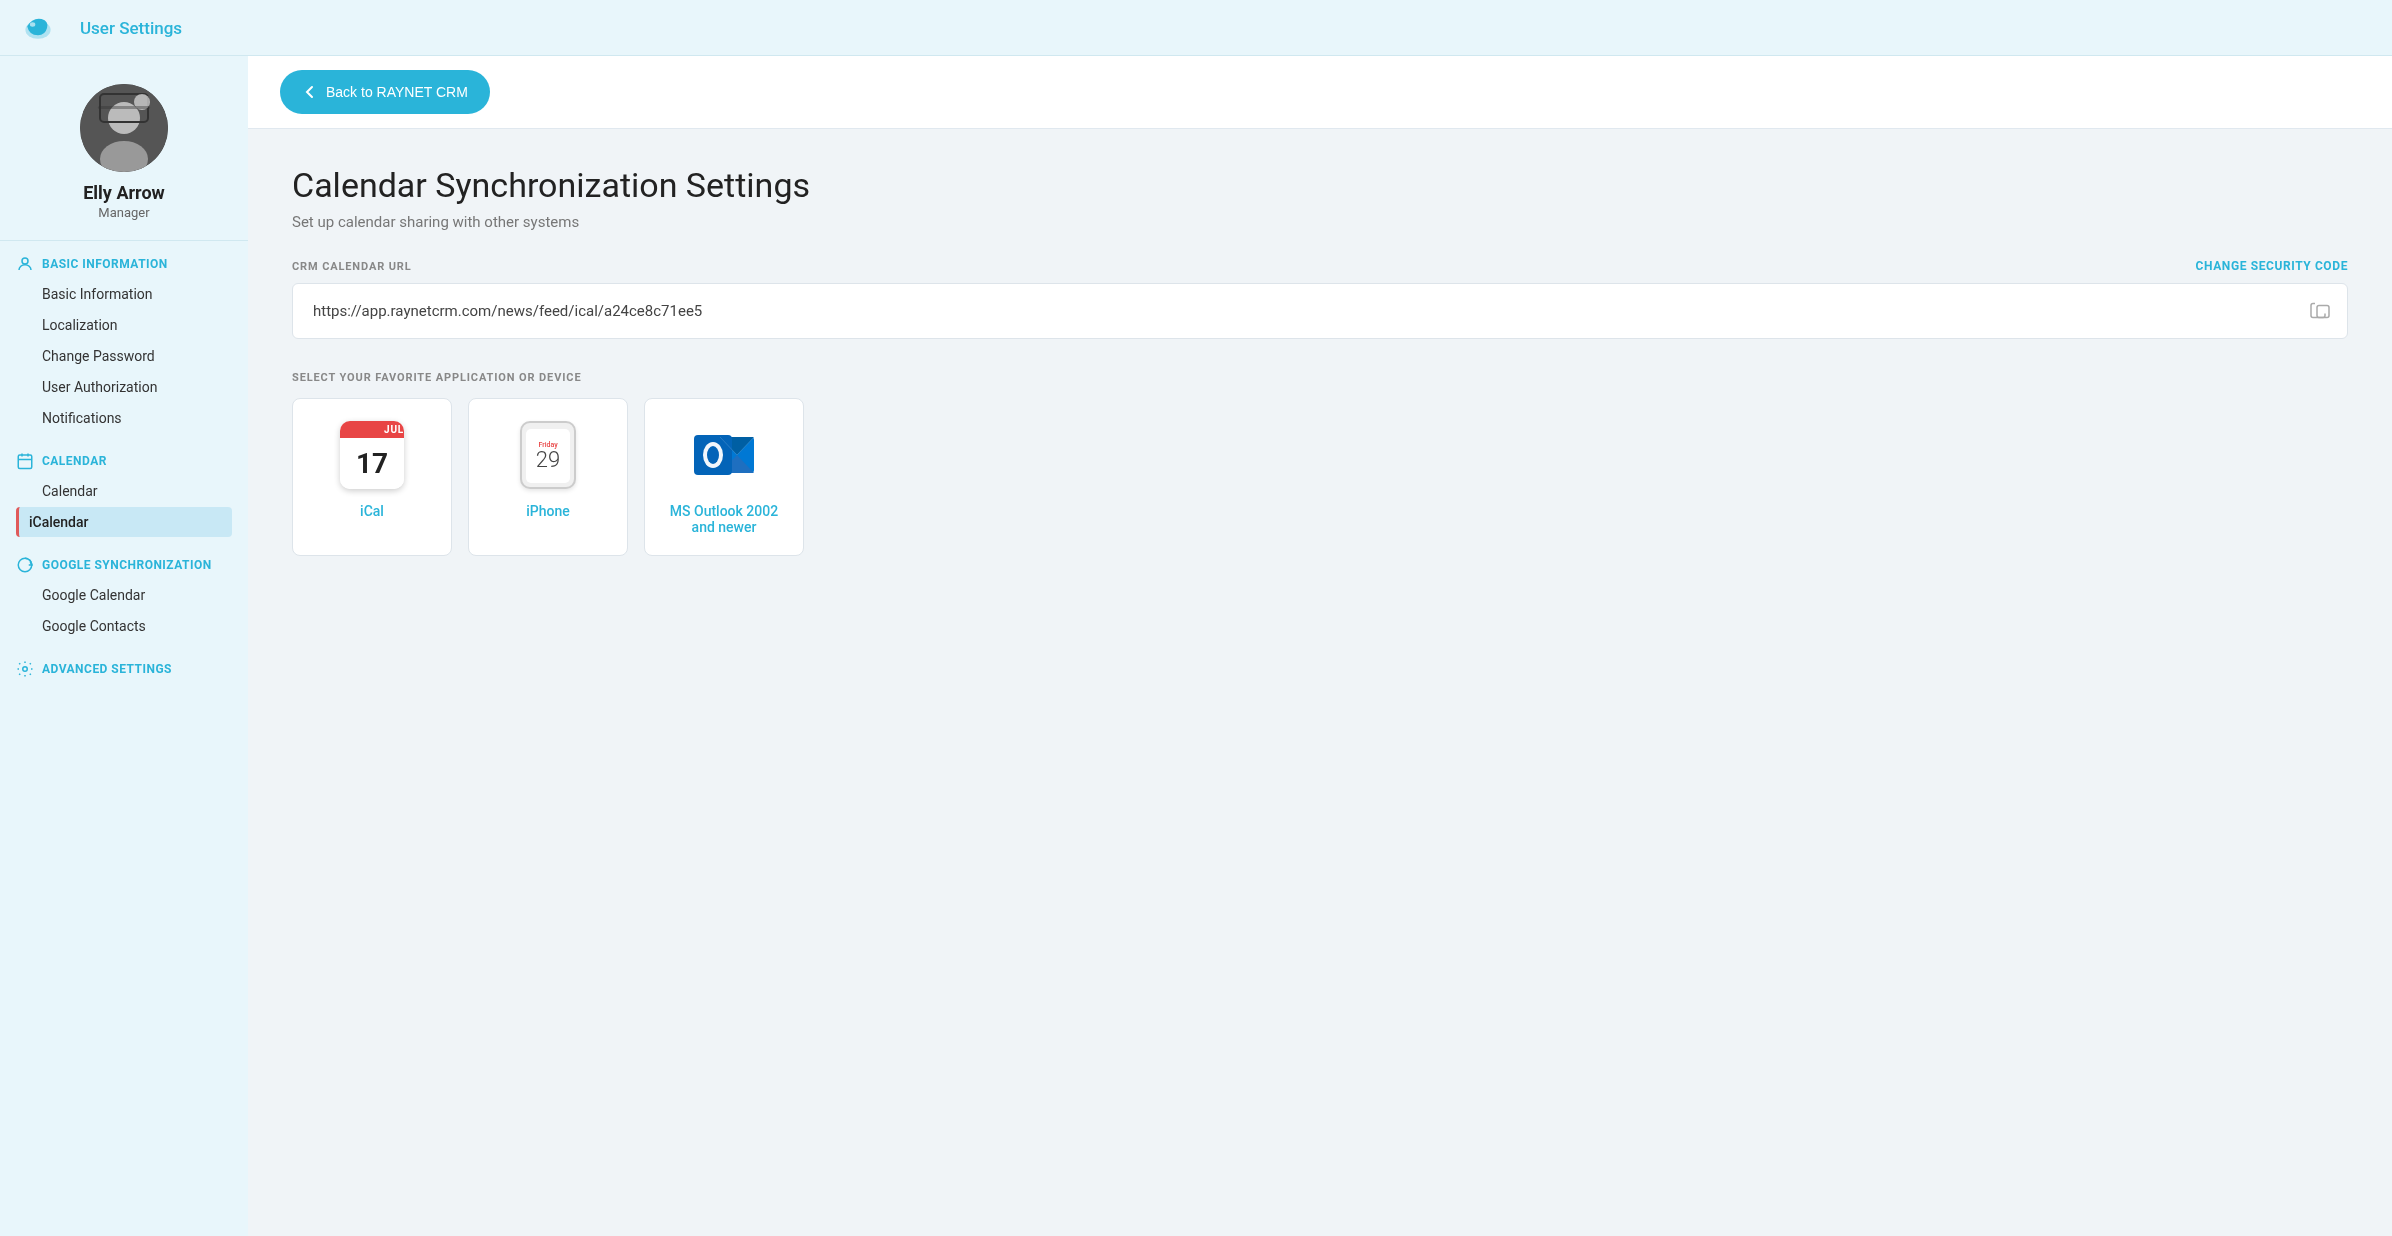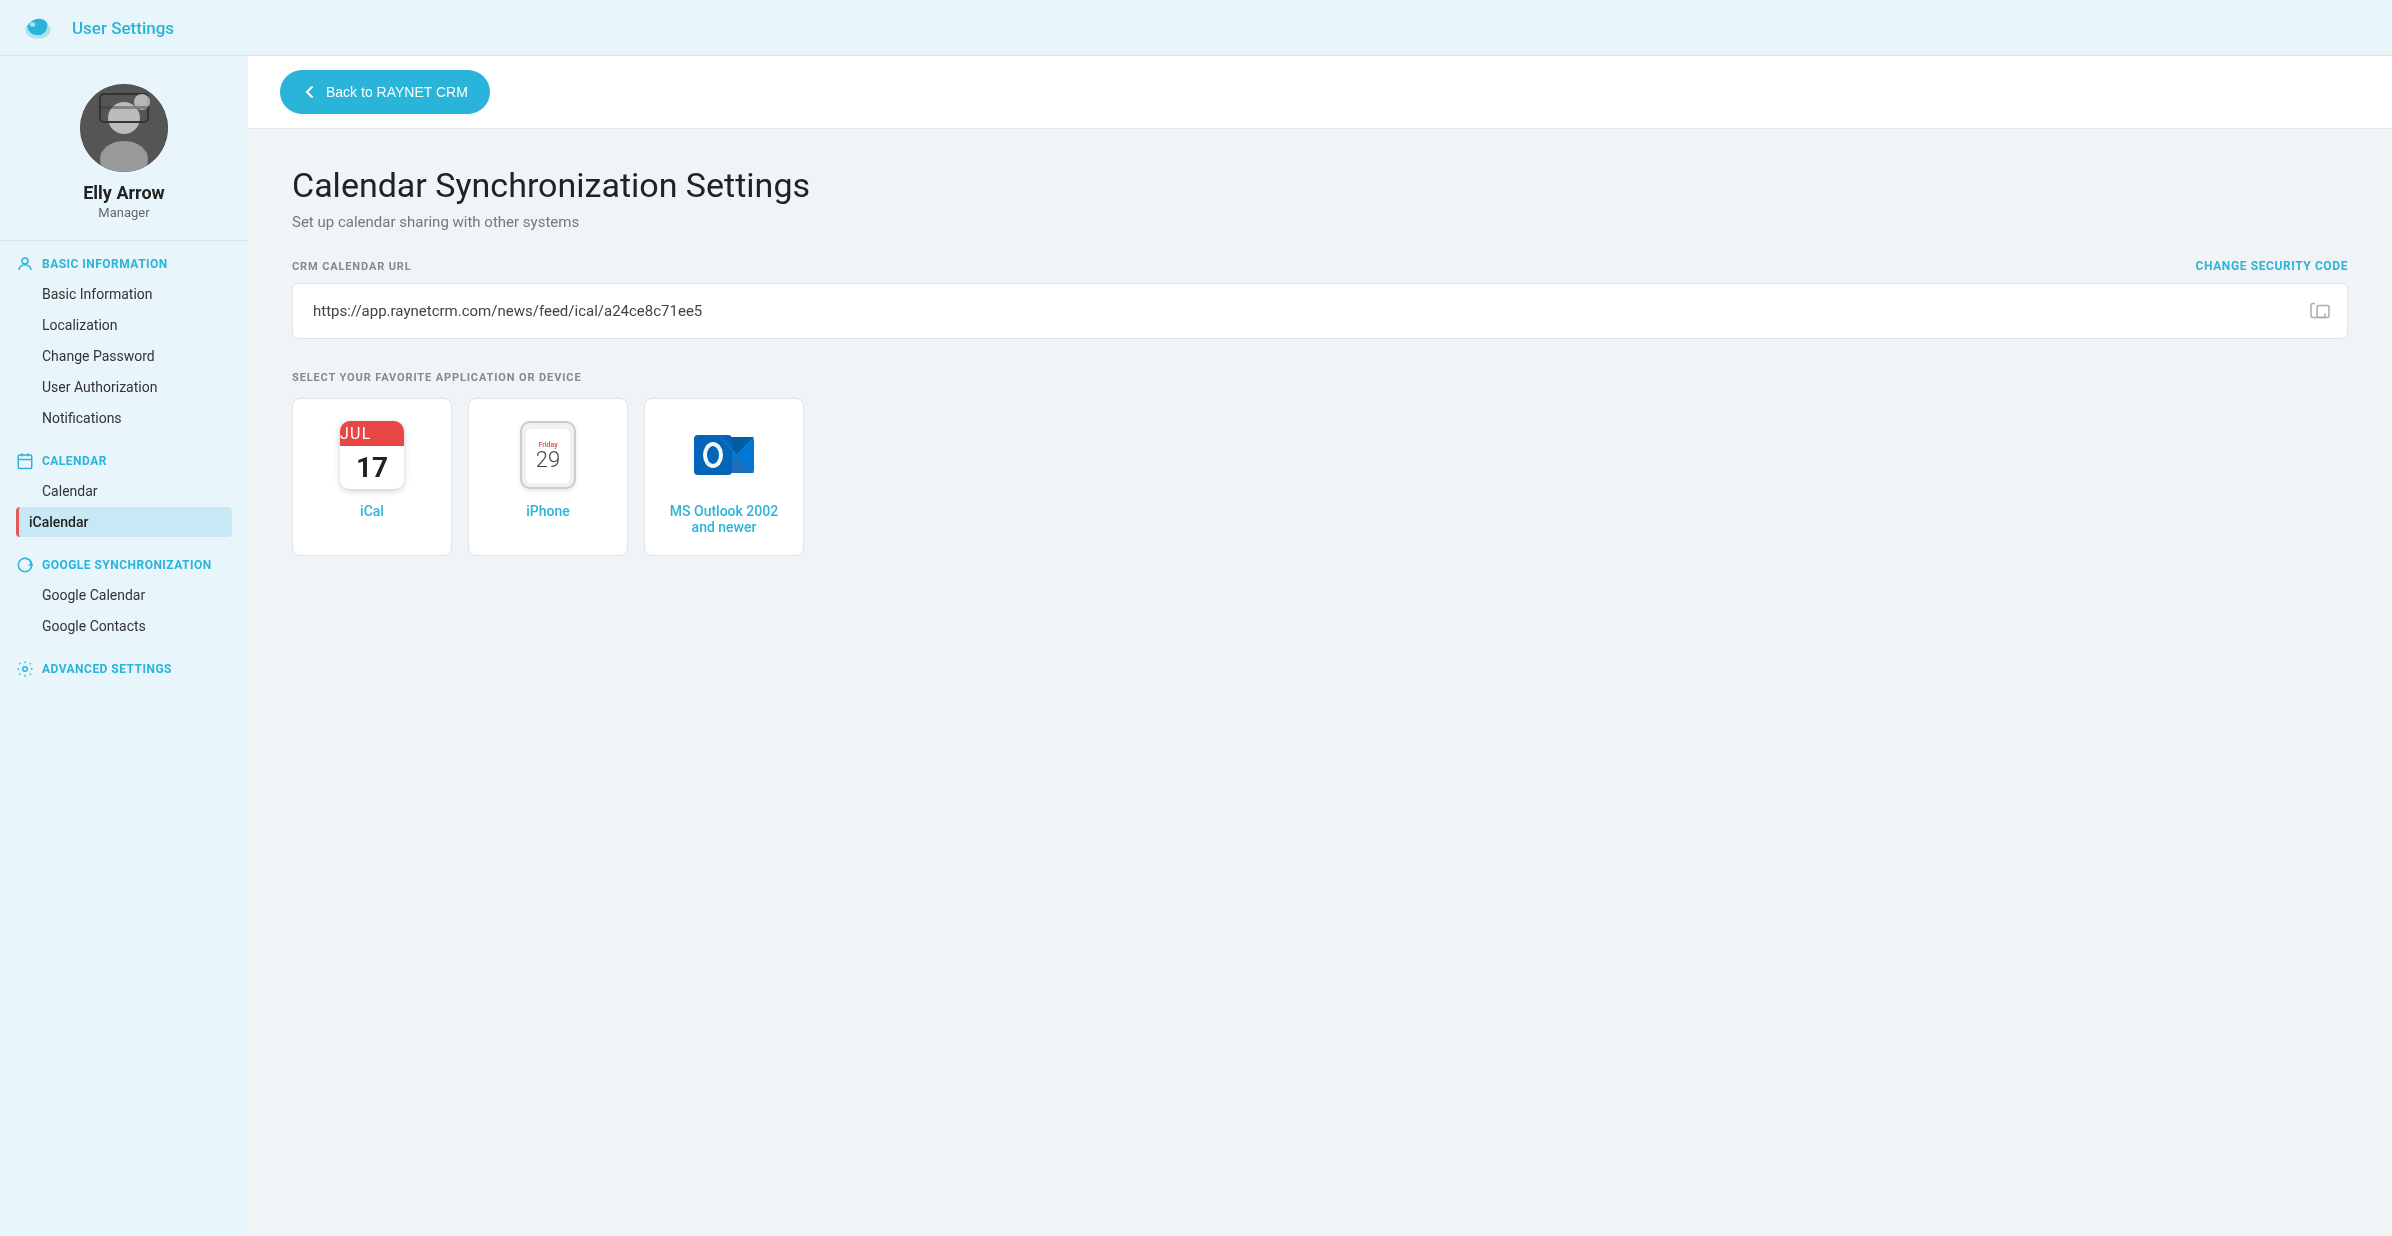--- a/index.html
+++ b/index.html
@@ -5,21 +5,21 @@
     * { box-sizing: border-box; margin: 0; padding: 0; }
     body { font-family: -apple-system, BlinkMacSystemFont, 'Segoe UI', Roboto, sans-serif; display: flex; flex-direction: column; height: 100vh; overflow: hidden; background: #f0f4f7; }
 
     
     .top-bar {
       background: #e8f6fb;
       height: 56px;
       display: flex;
       align-items: center;
       padding: 0 20px;
-      gap: 16px;
+      gap: 24px;
       border-bottom: 1px solid #d0e8f0;
       flex-shrink: 0;
     }
     .top-bar-logo {
       width: 36px;
       height: 36px;
     }
     .top-bar-title {
       font-size: 17px;
       color: #2ab4d9;
@@ -241,23 +241,23 @@
       height: 68px;
       border-radius: 10px;
       overflow: hidden;
       box-shadow: 0 2px 6px rgba(0,0,0,0.2);
       display: flex;
       flex-direction: column;
     }
     .ical-header {
       background: #e84545;
       color: #fff;
-      font-size: 16px;
-      font-weight: 400;
-      text-align: left;
+      font-size: 10px;
+      font-weight: 700;
+      text-align: right;
       padding: 3px 0;
       letter-spacing: 0.08em;
     }
     .ical-body {
       background: #fff;
       flex: 1;
       display: flex;
       align-items: center;
       justify-content: center;
       font-size: 28px;

